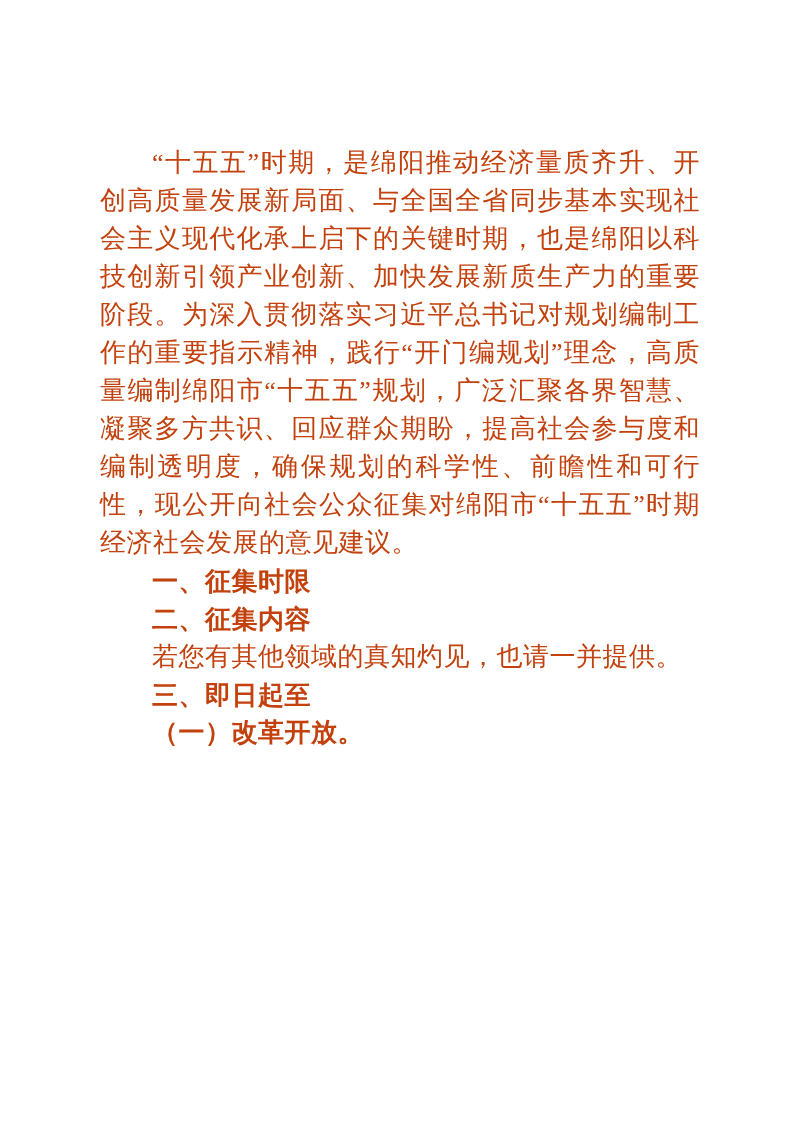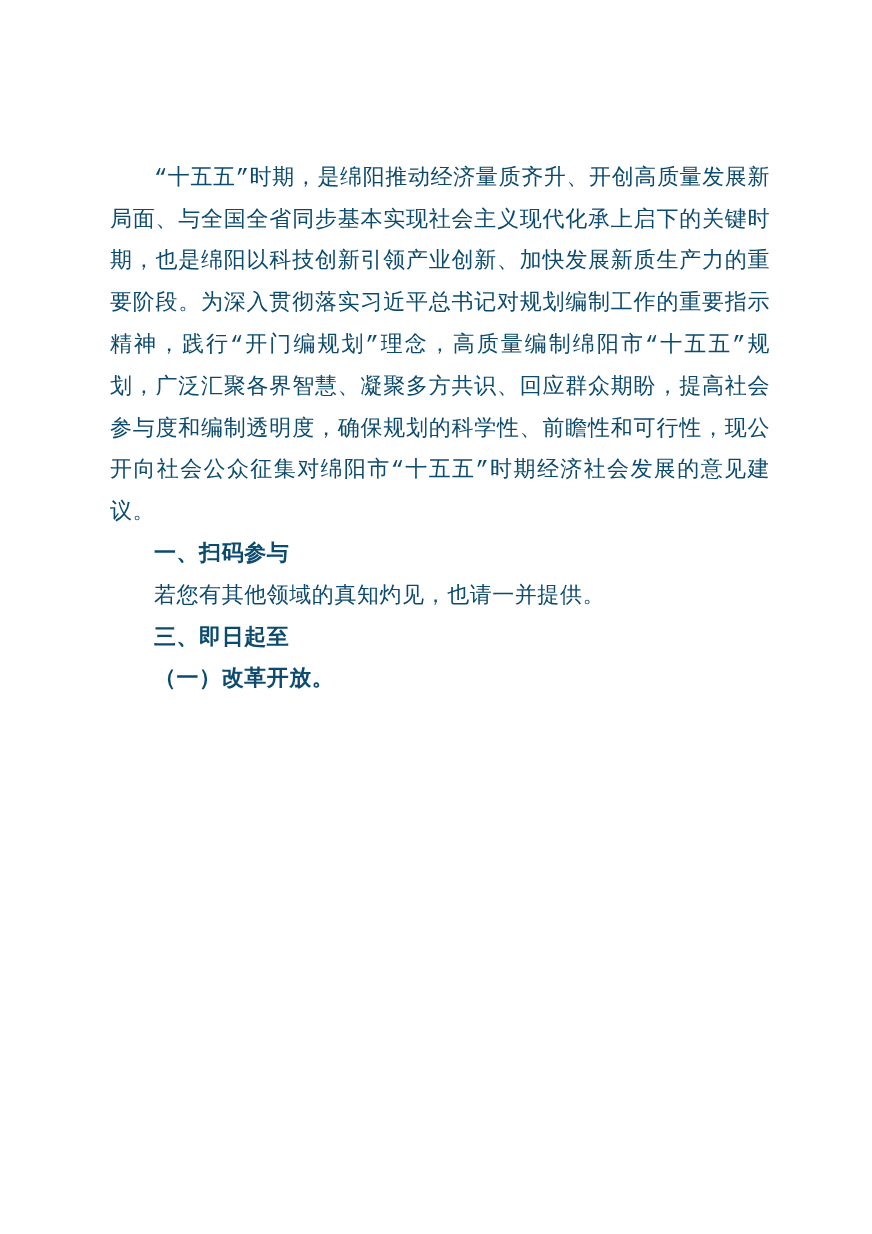--- a/index.html
+++ b/index.html
@@ -17,27 +17,26 @@
   }
   .content {
     position: absolute;
     left: 100px;
     top: 144px;
     width: 600px;
   }
   .content p {
     margin: 0;
     padding: 0;
-    font-size: 20px;
+    font-size: 26px;
     line-height: 38px;
     text-indent: 2em;
     text-align: justify;
-    color: #0c4a6e;
+    color: #c2410c;
     letter-spacing: 0.5px;
-    font-family: Liberation Mono, monospace;
   }
   .body-para {
     font-family: "Liberation Serif", "DejaVu Serif", serif;
   }
   .heading-para {
     font-family: "Liberation Sans", "DejaVu Sans", sans-serif;
     font-weight: bold;
     color: #000000;
     letter-spacing: 0.8px;
   }
@@ -47,18 +46,19 @@
     color: #000000;
     letter-spacing: 0.8px;
   }
 </style>
 </head>
 <body>
 
 <div class="page">
   <div class="content">
     <p class="body-para">“十五五”时期，是绵阳推动经济量质齐升、开创高质量发展新局面、与全国全省同步基本实现社会主义现代化承上启下的关键时期，也是绵阳以科技创新引领产业创新、加快发展新质生产力的重要阶段。为深入贯彻落实习近平总书记对规划编制工作的重要指示精神，践行“开门编规划”理念，高质量编制绵阳市“十五五”规划，广泛汇聚各界智慧、凝聚多方共识、回应群众期盼，提高社会参与度和编制透明度，确保规划的科学性、前瞻性和可行性，现公开向社会公众征集对绵阳市“十五五”时期经济社会发展的意见建议。</p>
-    <p class="heading-para">一、扫码参与</p>
+    <p class="heading-para">一、征集时限</p>
+    <p class="heading-para">二、征集内容</p>
     <p class="body-para">若您有其他领域的真知灼见，也请一并提供。</p>
     <p class="heading-para">三、即日起至</p>
     <p class="subheading-para">（一）改革开放。</p>
   </div>
 </div>
 
 </body></html>

